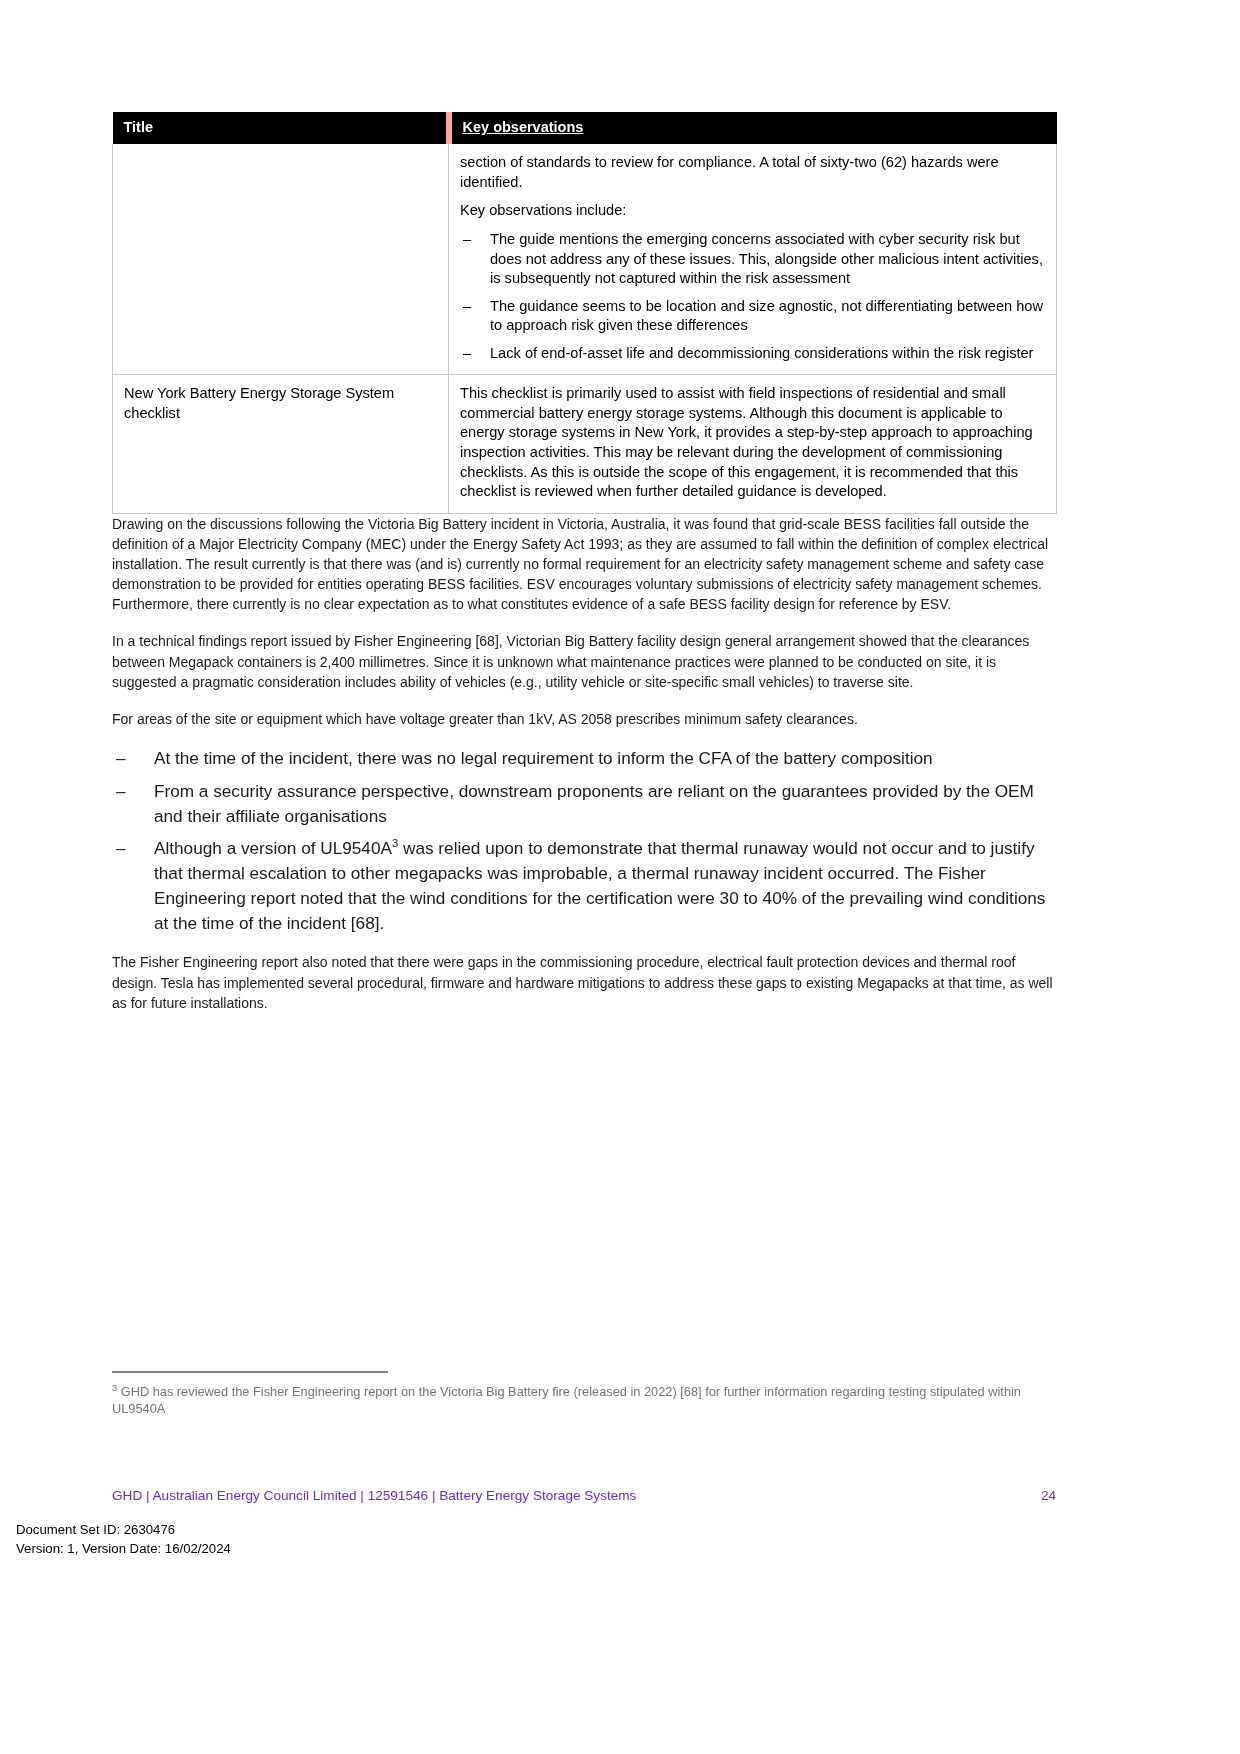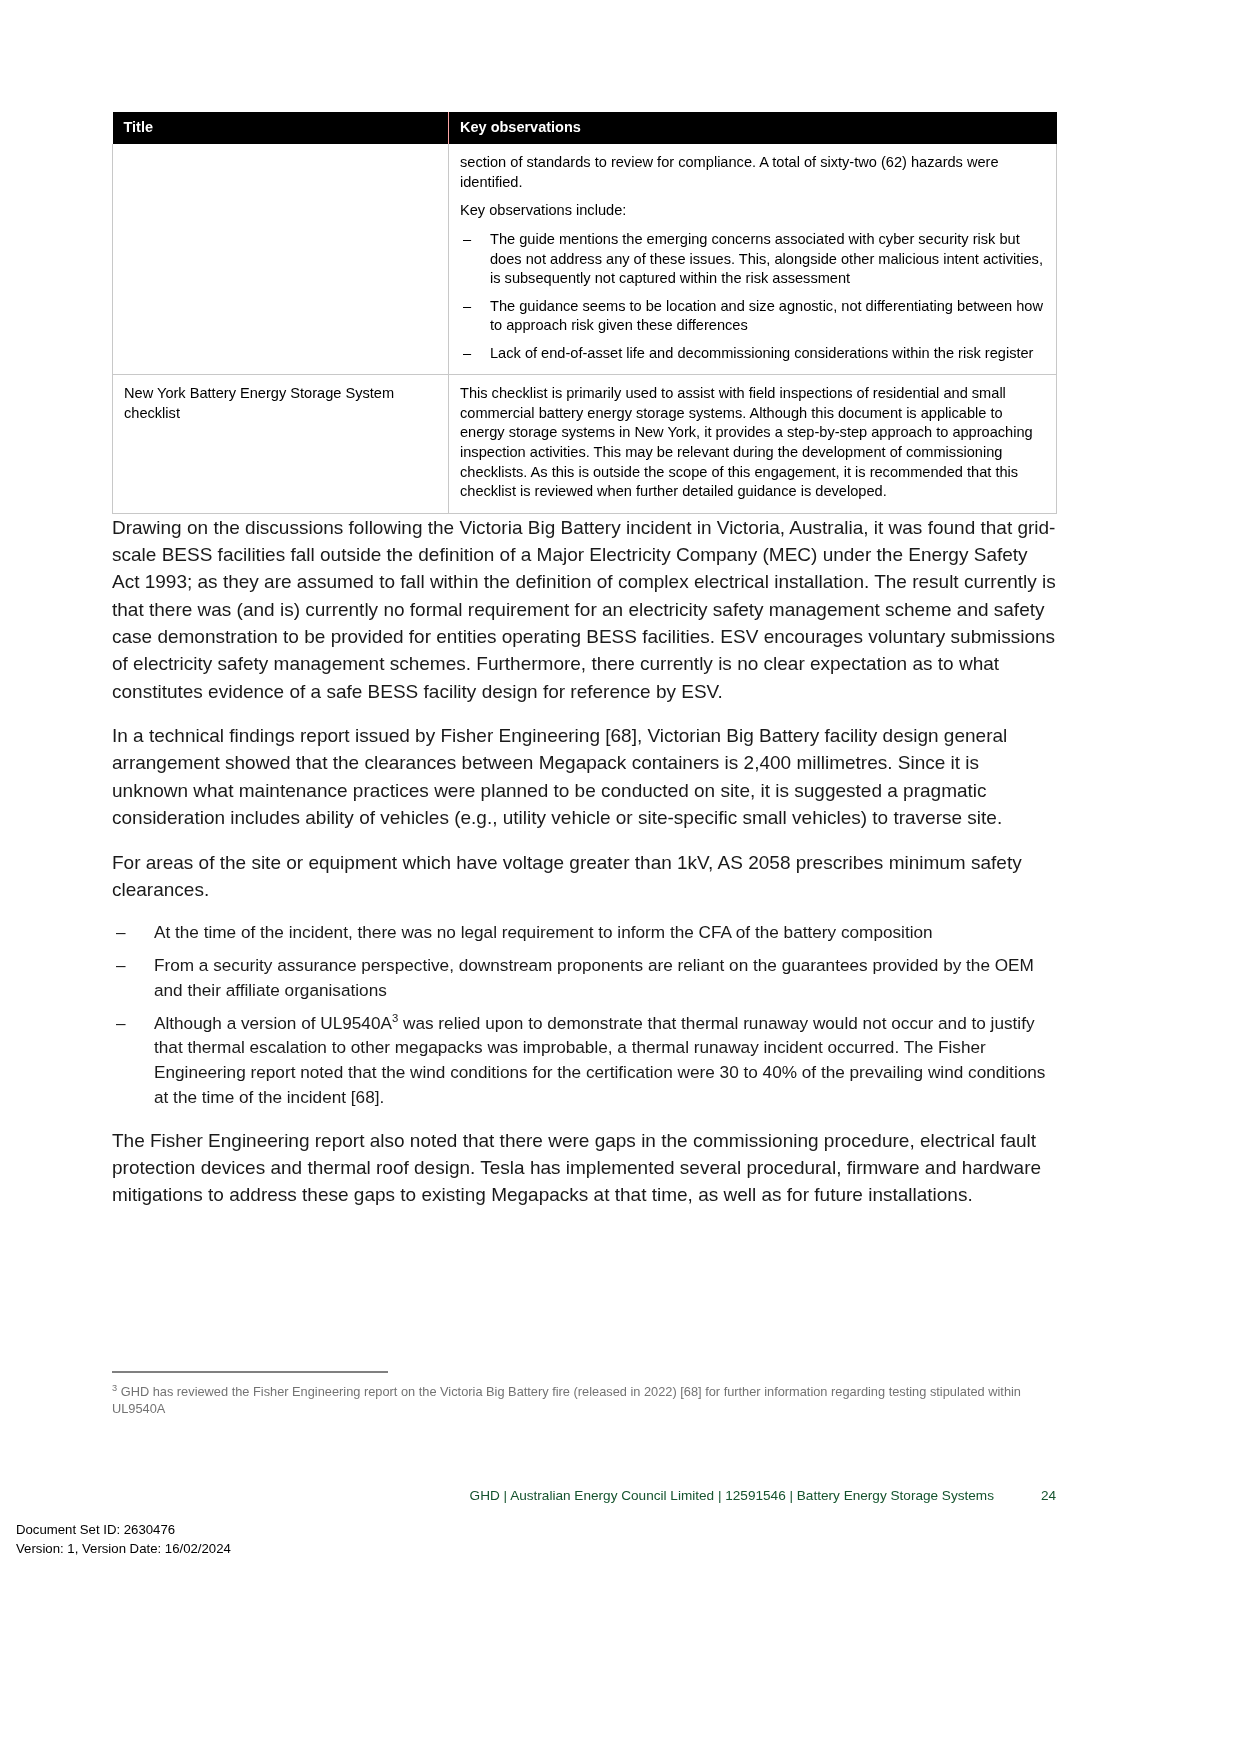--- a/index.html
+++ b/index.html
@@ -45,21 +45,22 @@
     background: #000000;
     color: #ffffff;
     font-size: 14.5px;
     font-weight: bold;
     text-align: left;
     padding: 7px 11px 8px 11px;
     border: none;
     line-height: 1.2;
   }
   table.doc-table thead th.th2 {
-    border-left: 1px solid #fca5a5;
+    border-left: 6px solid #fca5a5;
+    text-decoration: underline;
   }
 
   table.doc-table td {
     border: 1px solid #c8c8c8;
     border-top: none;
     vertical-align: top;
     padding: 9px 11px 11px 11px;
     font-size: 14.6px;
     line-height: 1.34;
   }
@@ -97,21 +98,21 @@
   .heading .num {
     width: 106px;
     flex: 0 0 106px;
   }
   .heading .htext {
     flex: 1 1 auto;
   }
 
   
   p.body {
-    font-size: 19px;
+    font-size: 14px;
     line-height: 1.44;
     margin: 0 0 17px 0;
     color: #1a1a1a;
   }
 
   ul.bodylist {
     list-style: none;
     margin: 0 0 17px 0;
     padding: 0;
     font-size: 17.2px;
@@ -160,24 +161,24 @@
     line-height: 0;
   }
 
   
   .page-footer {
     position: absolute;
     left: 112px;
     top: 1488px;
     width: 944px;
     display: flex;
-    justify-content: flex-end;
+    justify-content: space-between;
     align-items: baseline;
     font-size: 13.6px;
-    color: #14532d;
+    color: #6d28d9;
   }
   .page-footer .ftext { }
   .page-footer .pnum {
     margin-left: 38px;
     min-width: 24px;
     text-align: right;
   }
 
   
   .doc-stamp {

